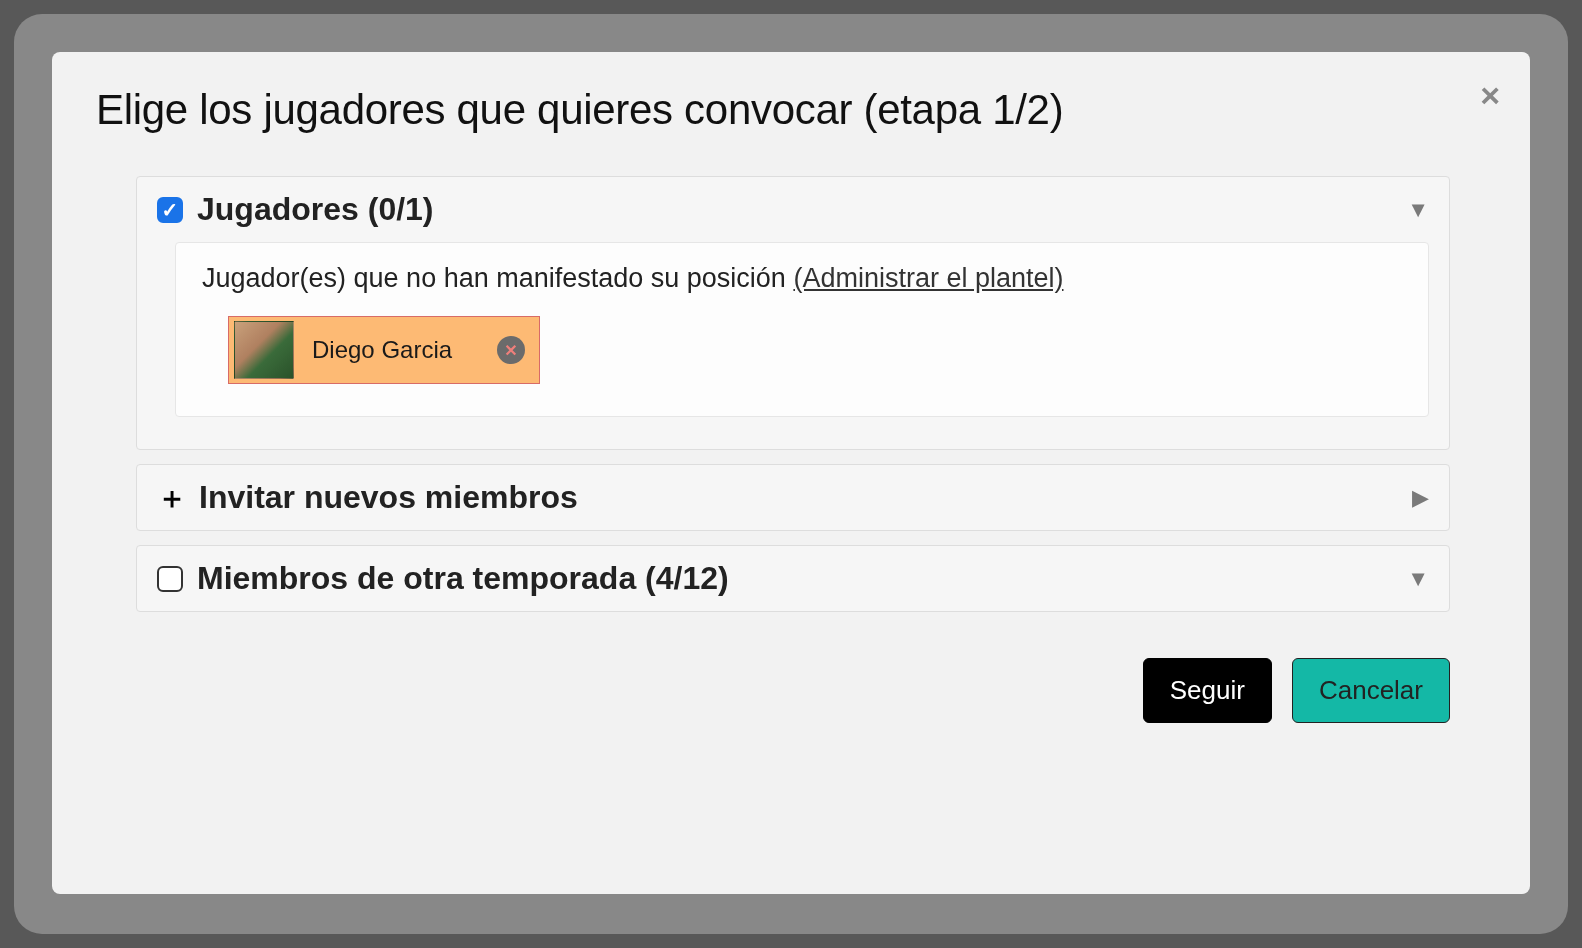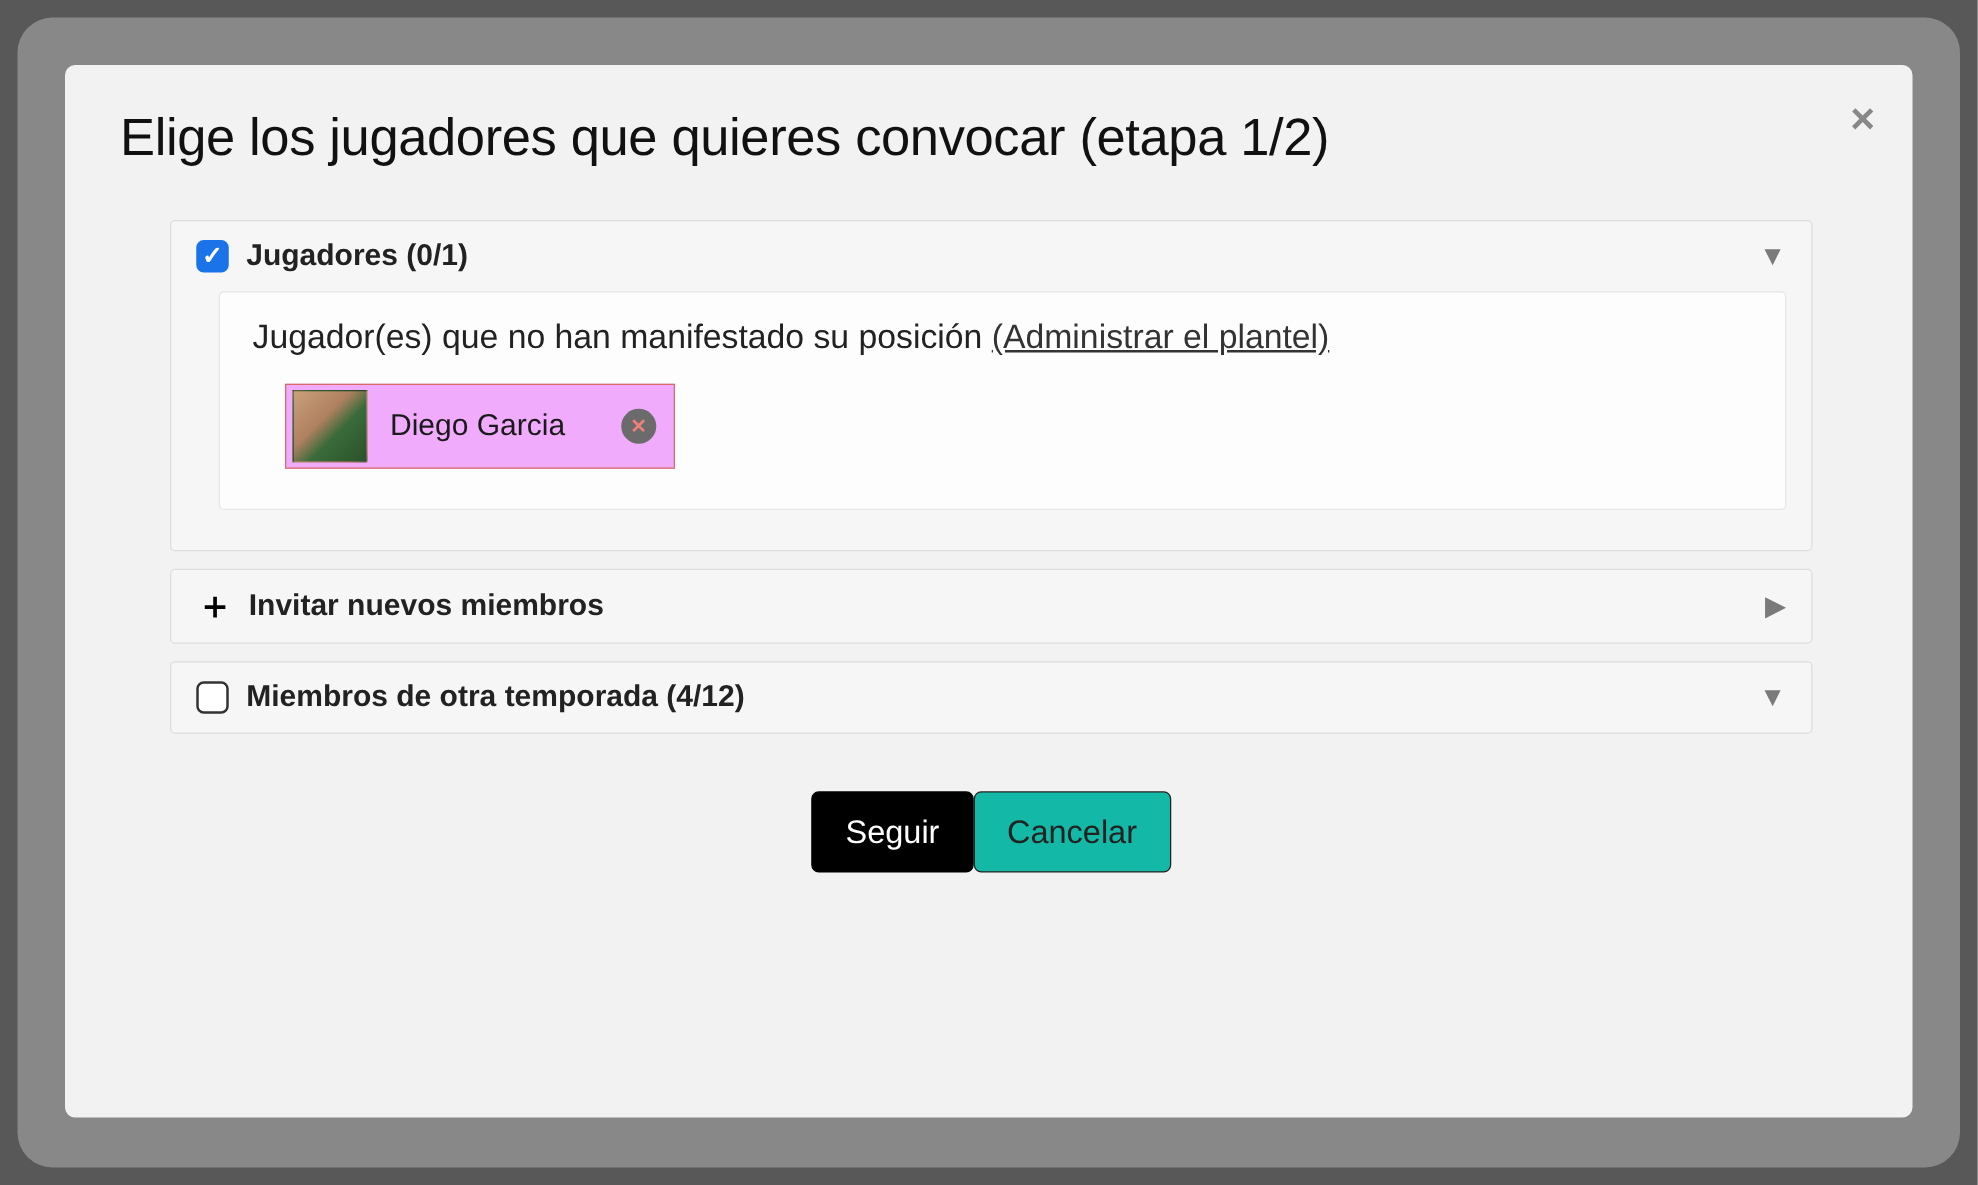--- a/index.html
+++ b/index.html
@@ -62,21 +62,21 @@
       margin-bottom: 14px;
     }
     .panel-header {
       display: flex;
       align-items: center;
       padding: 14px 20px;
       cursor: pointer;
       position: relative;
     }
     .panel-header-label {
-      font-size: 24px;
+      font-size: 32px;
       font-weight: 600;
       color: #222;
       margin-left: 14px;
     }
     .panel-header-label.with-plus { margin-left: 12px; }
     .caret {
       position: absolute;
       right: 20px;
       color: #7a7a7a;
       font-size: 22px;
@@ -122,21 +122,21 @@
       margin-bottom: 22px;
     }
     .body-heading a {
       color: #333;
       text-decoration: underline;
       cursor: pointer;
     }
     .player-chip {
       display: inline-flex;
       align-items: center;
-      background: #f0abfc;
+      background: #fdba74;
       border: 1px solid #d86b67;
       padding: 5px 14px 5px 5px;
       margin-left: 26px;
       width: 312px;
       height: 68px;
     }
     .avatar {
       width: 60px;
       height: 58px;
       background: linear-gradient(135deg,#c9a17b 0%,#b08060 40%,#3a6b3a 60%,#2a522a 100%);
@@ -163,21 +163,22 @@
       margin-left: 8px;
     }
     .remove-circle::before {
       content: "✕";
       color: #ef7f7b;
       font-size: 16px;
       font-weight: bold;
     }
     .actions {
       display: flex;
-      justify-content: center;
+      justify-content: flex-end;
+      gap: 20px;
       margin-top: 46px;
     }
     .btn {
       font-size: 26px;
       padding: 16px 26px;
       border-radius: 6px;
       cursor: pointer;
       font-family: inherit;
     }
     .btn-primary {

